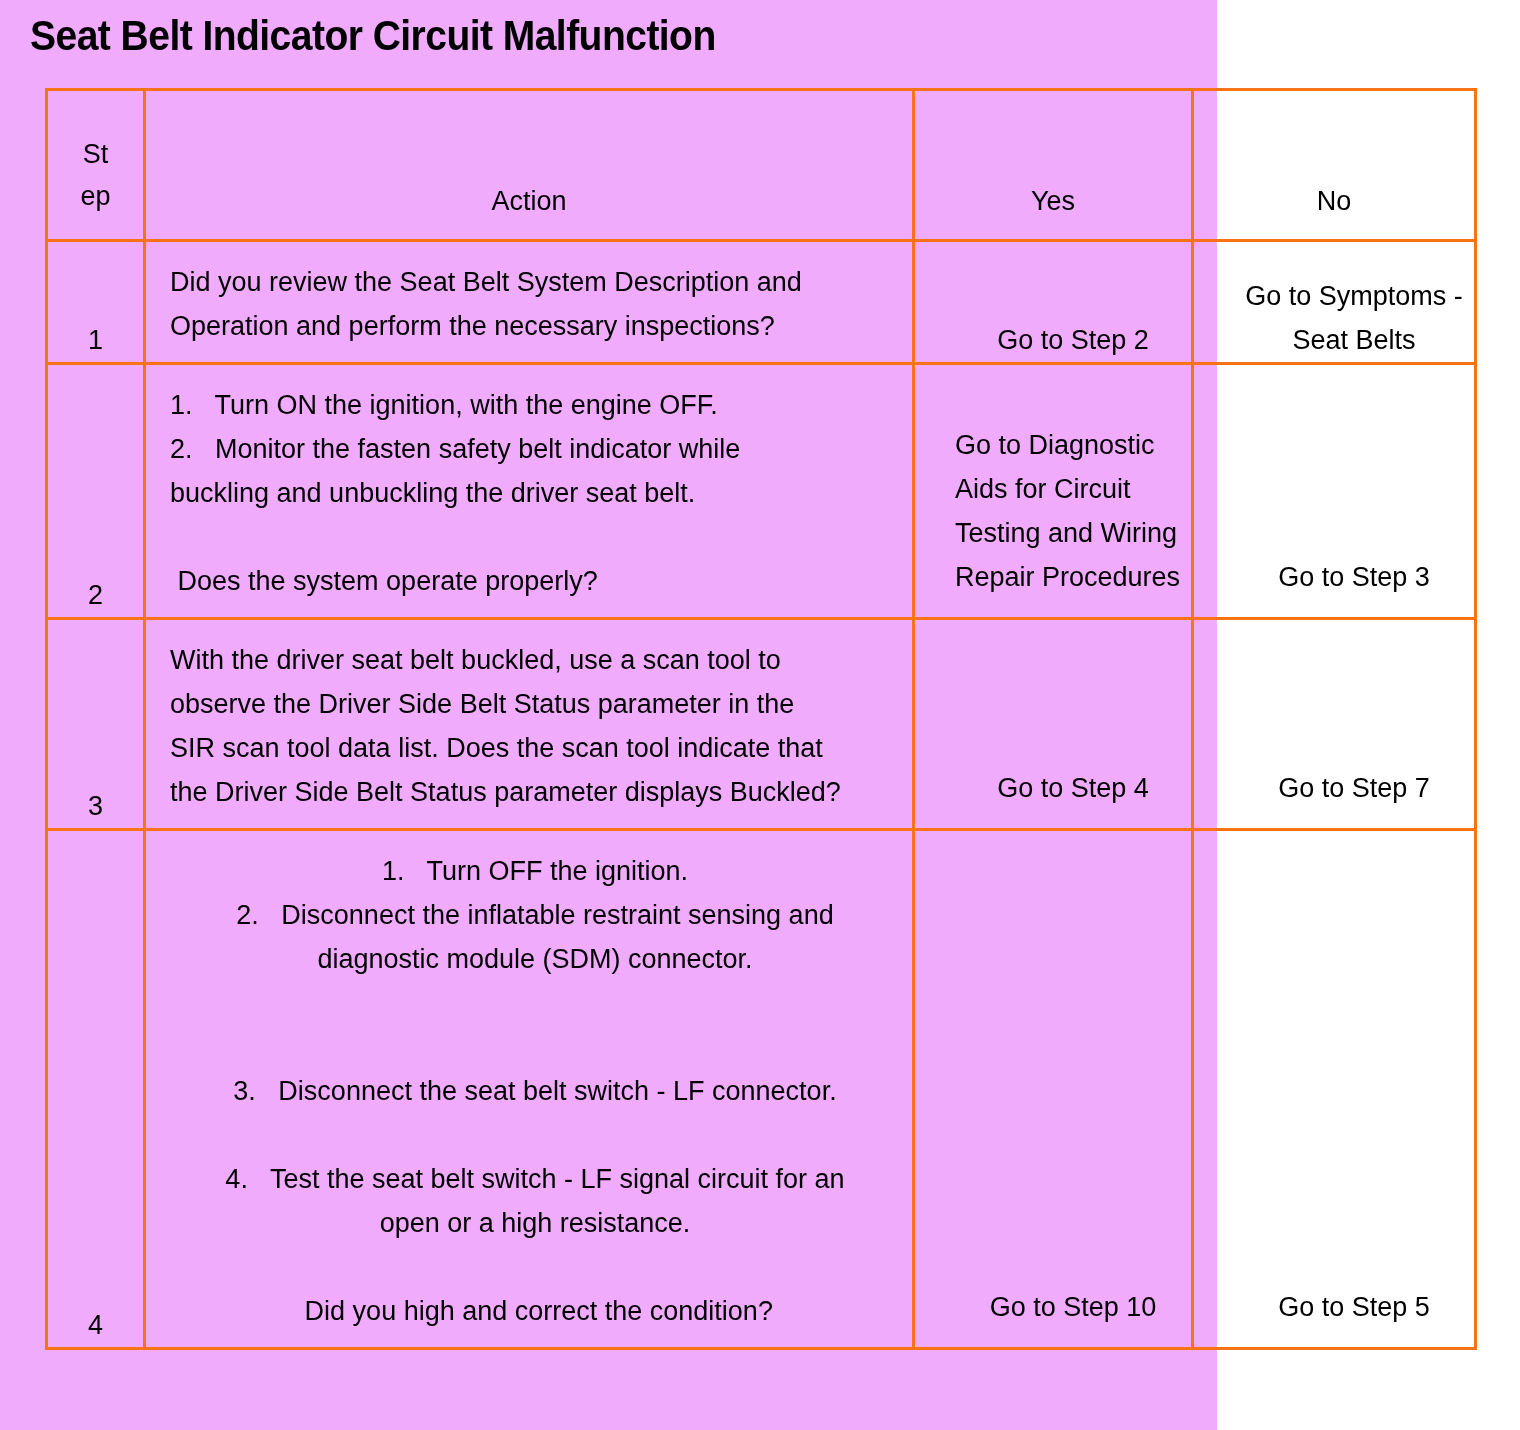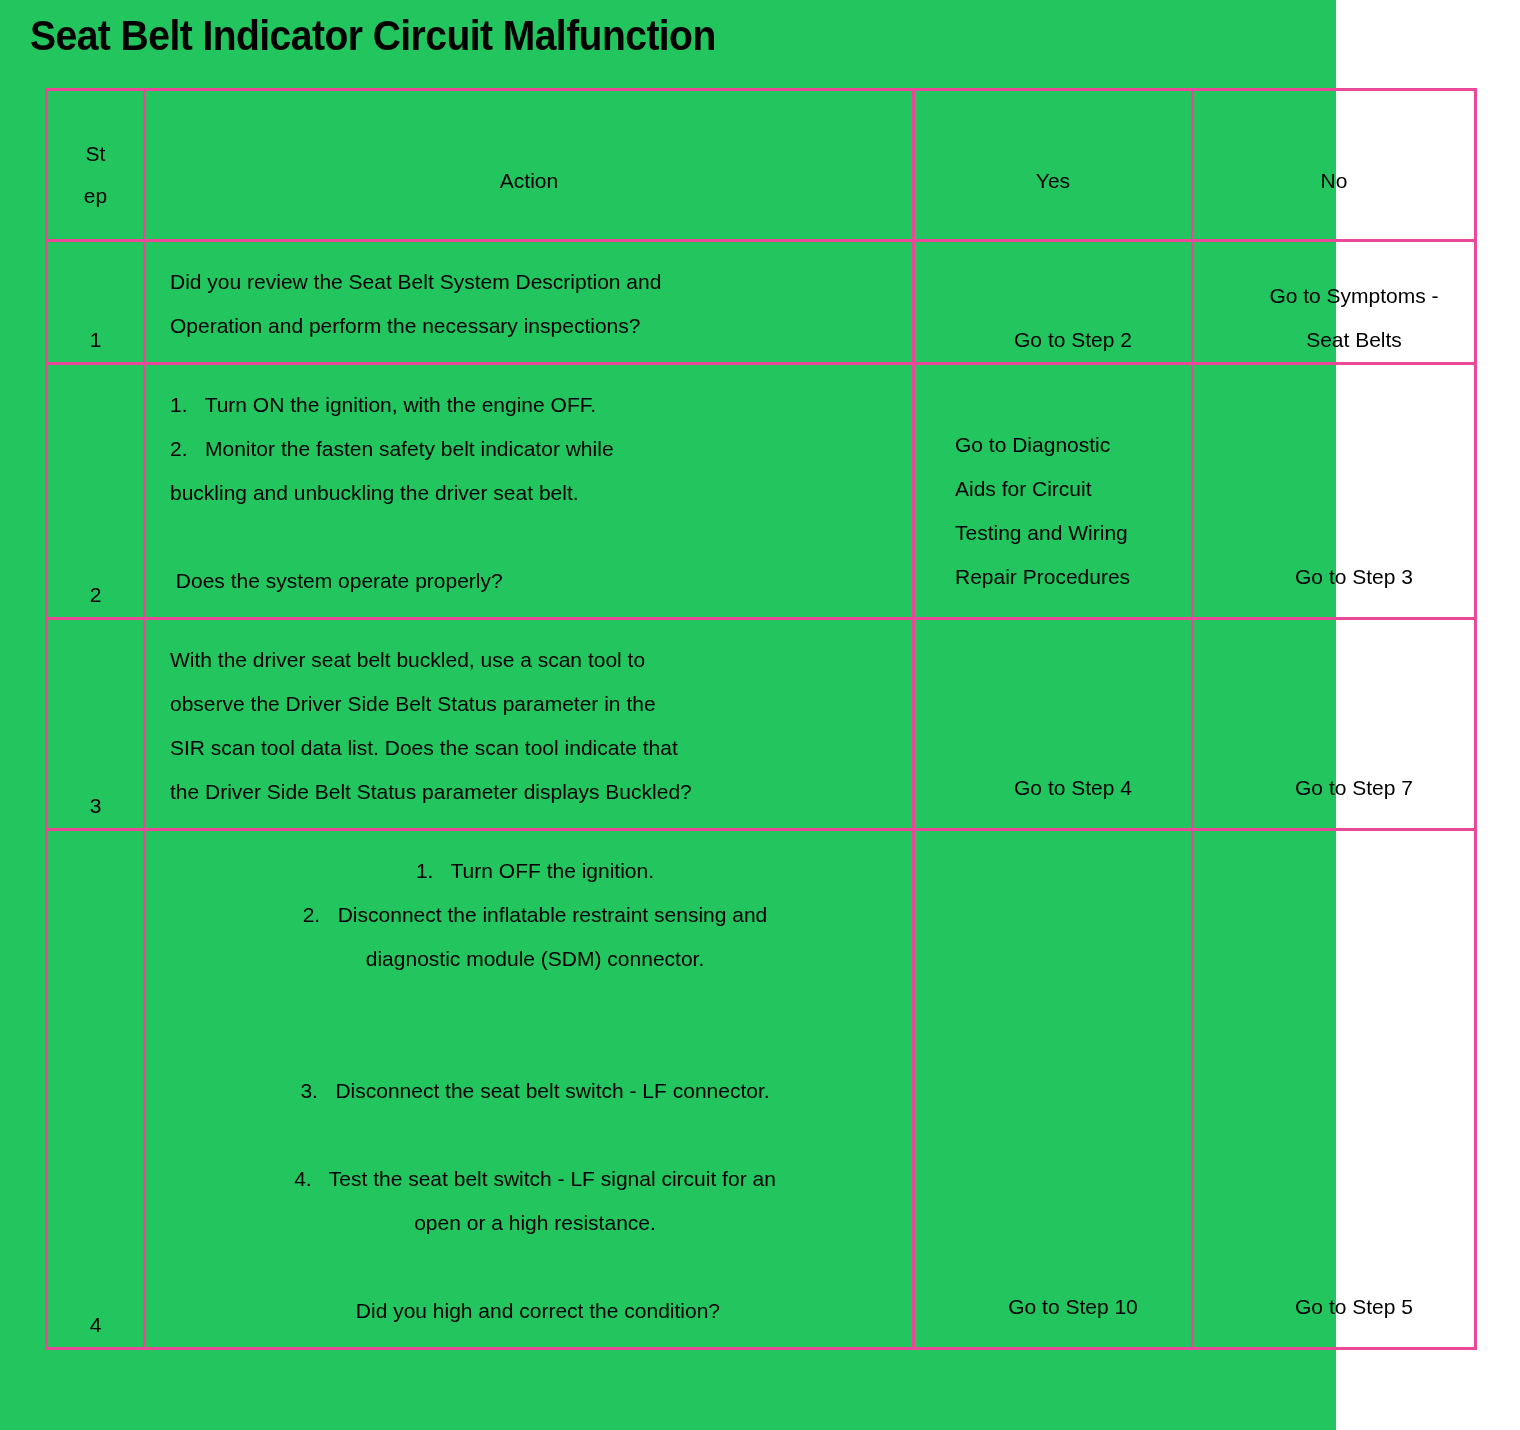--- a/index.html
+++ b/index.html
@@ -10,23 +10,23 @@
   body {
     width: 1520px;
     height: 1430px;
     font-family: "Liberation Sans Narrow", "Liberation Sans", sans-serif;
     color: #000000;
     overflow: hidden;
   }
 
   #page {
     position: relative;
-    width: 1336px;
+    width: 1217px;
     height: 1430px;
-    background: #22c55e;
+    background: #f0abfc;
   }
 
   
   #doc-title {
     position: absolute;
     left: 30px;
     top: 8px;
     font-size: 42px;
     font-weight: bold;
     letter-spacing: -0.6px;
@@ -40,43 +40,43 @@
   
   #diag-table {
     position: absolute;
     left: 45px;
     top: 88px;
     width: 1429px;
     border-collapse: collapse;
     table-layout: fixed;
   }
   #diag-table td, #diag-table th {
-    border: 3px solid #ec4899;
+    border: 3px solid #f97316;
     padding: 0;
     vertical-align: bottom;
     font-weight: normal;
-    font-size: 21px;
+    font-size: 27px;
     line-height: 44px;
   }
 
   col.c-step { width: 98px; }
   col.c-action { width: 769px; }
   col.c-yes { width: 279px; }
   col.c-no { width: 283px; }
 
   
   .hdr td {
     height: 148px;
     font-weight: bold;
     text-align: center;
     vertical-align: bottom;
     font-size: 25px;
   }
   .hdr .hdr-inner {
-    padding-bottom: 36px;
+    padding-bottom: 16px;
   }
   .hdr-step .hdr-inner {
     line-height: 42px;
     padding-bottom: 22px;
   }
 
   
   .schem td {
     height: 62px;
     vertical-align: middle;

